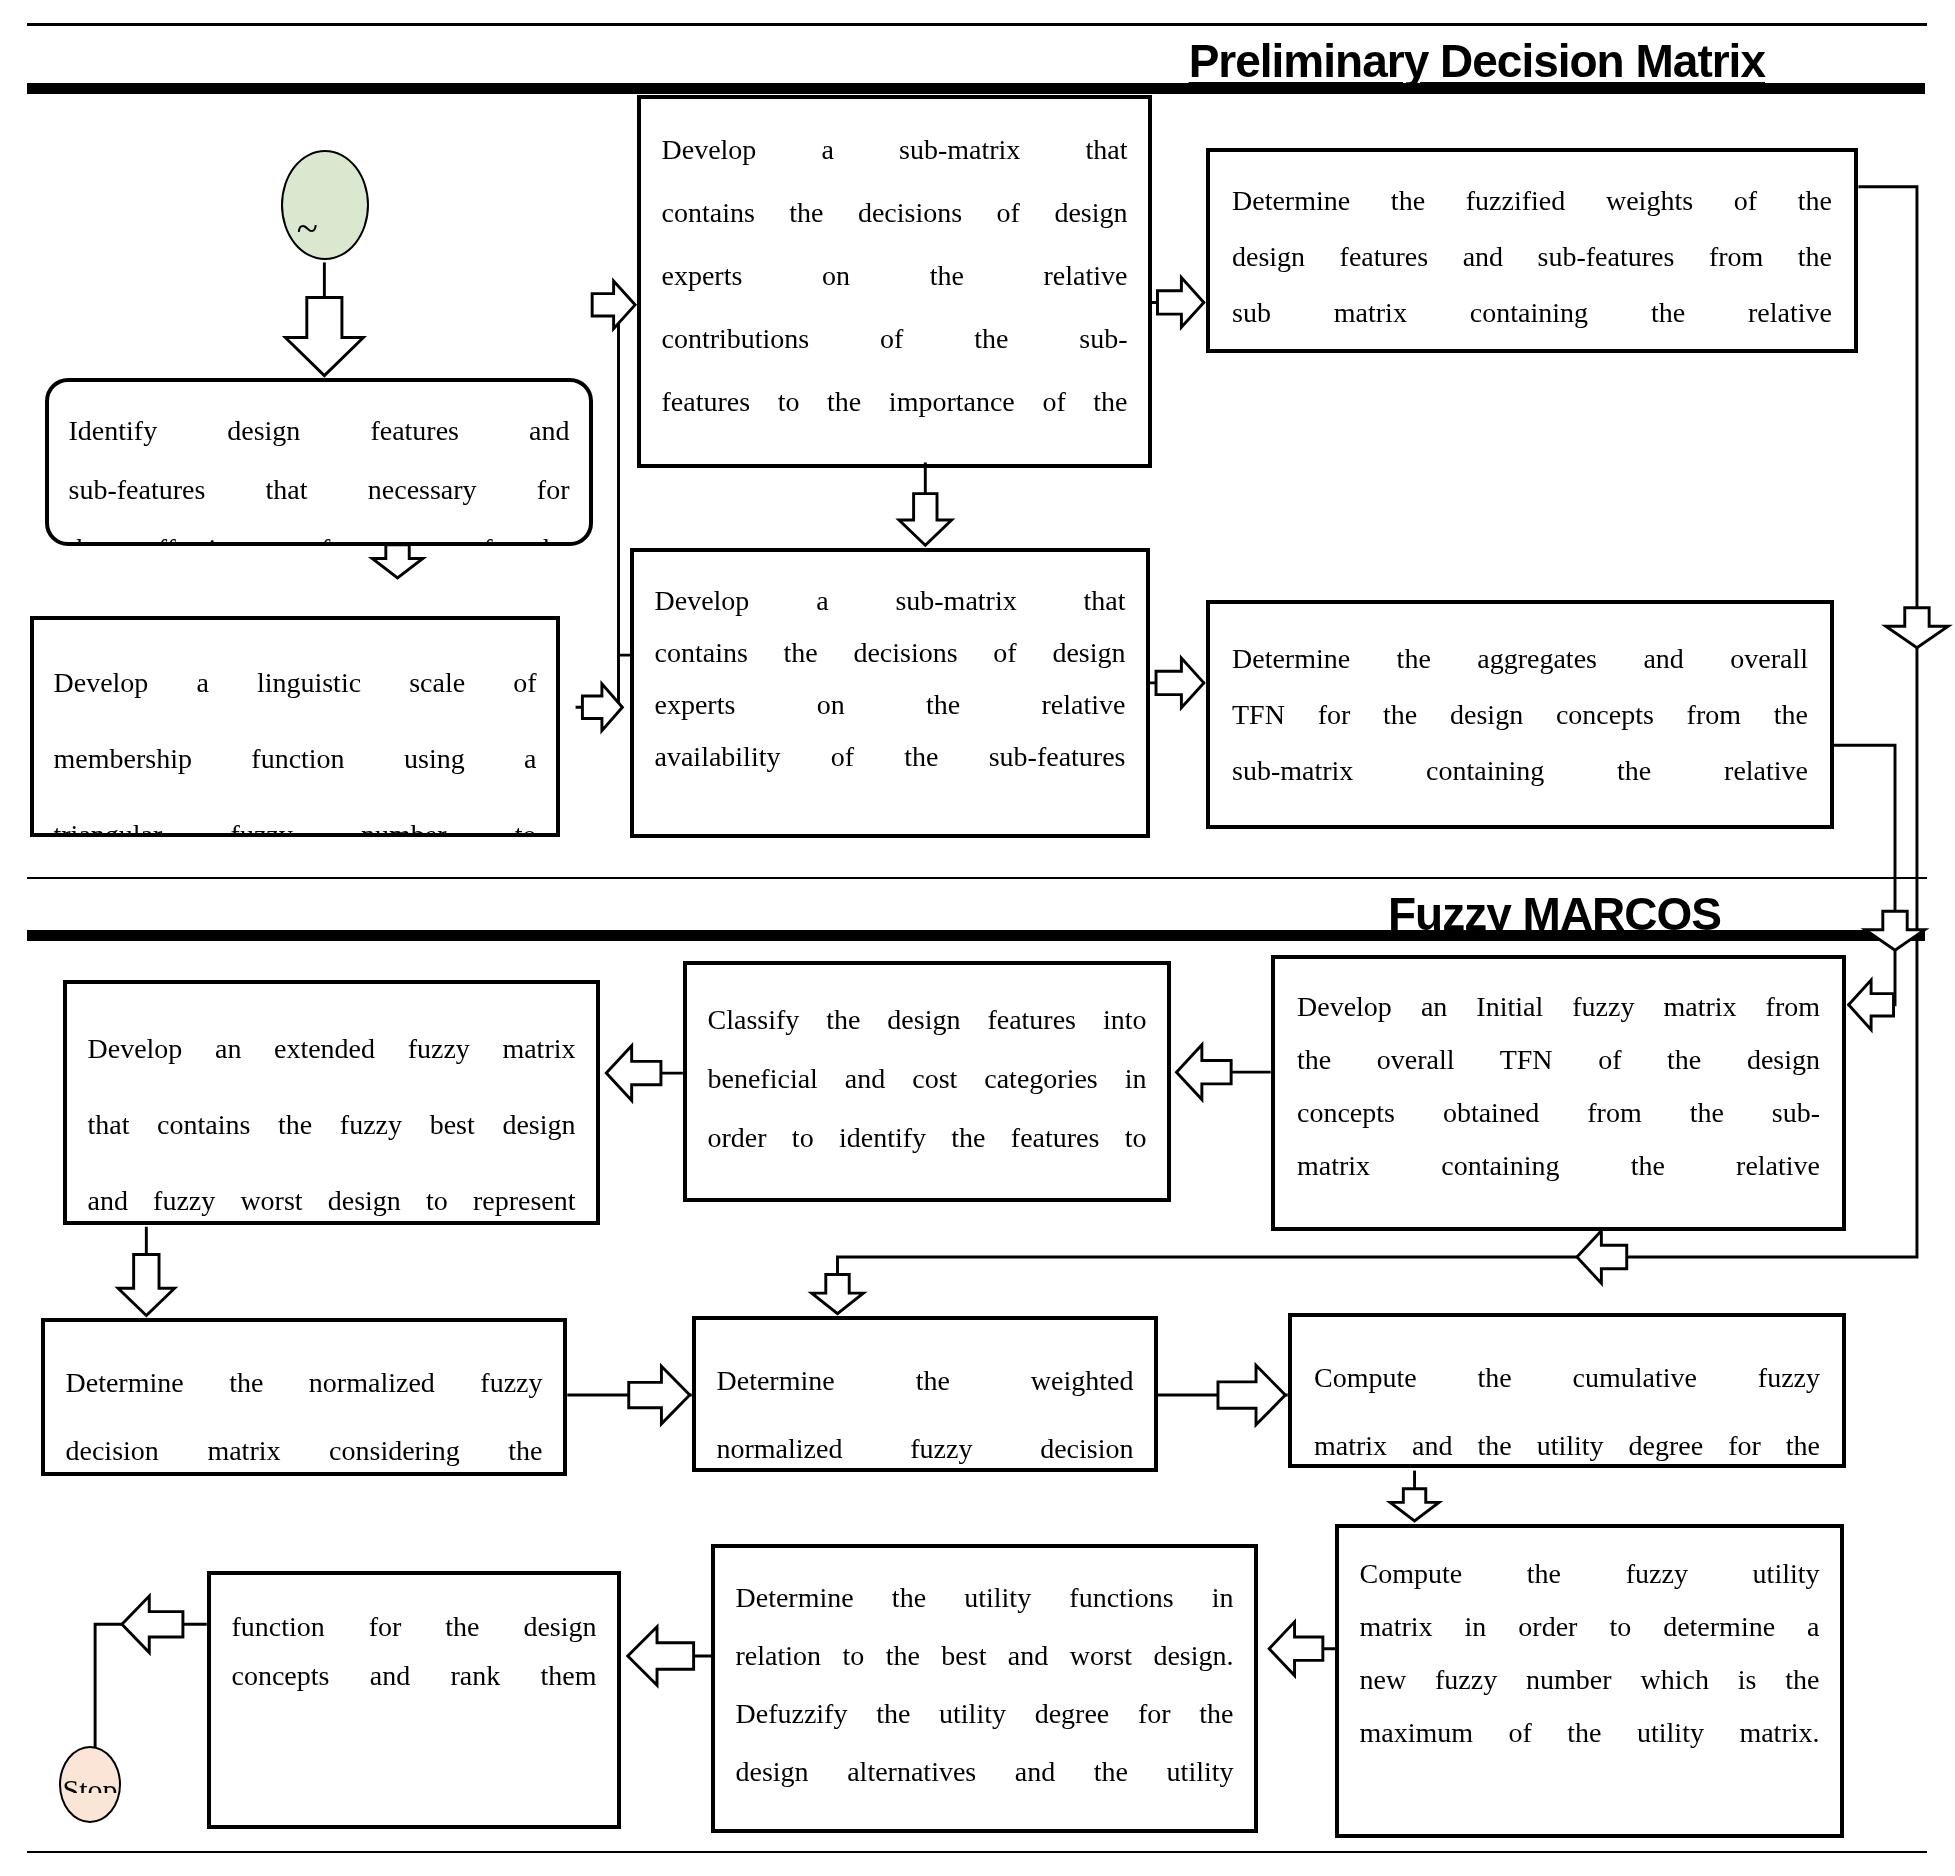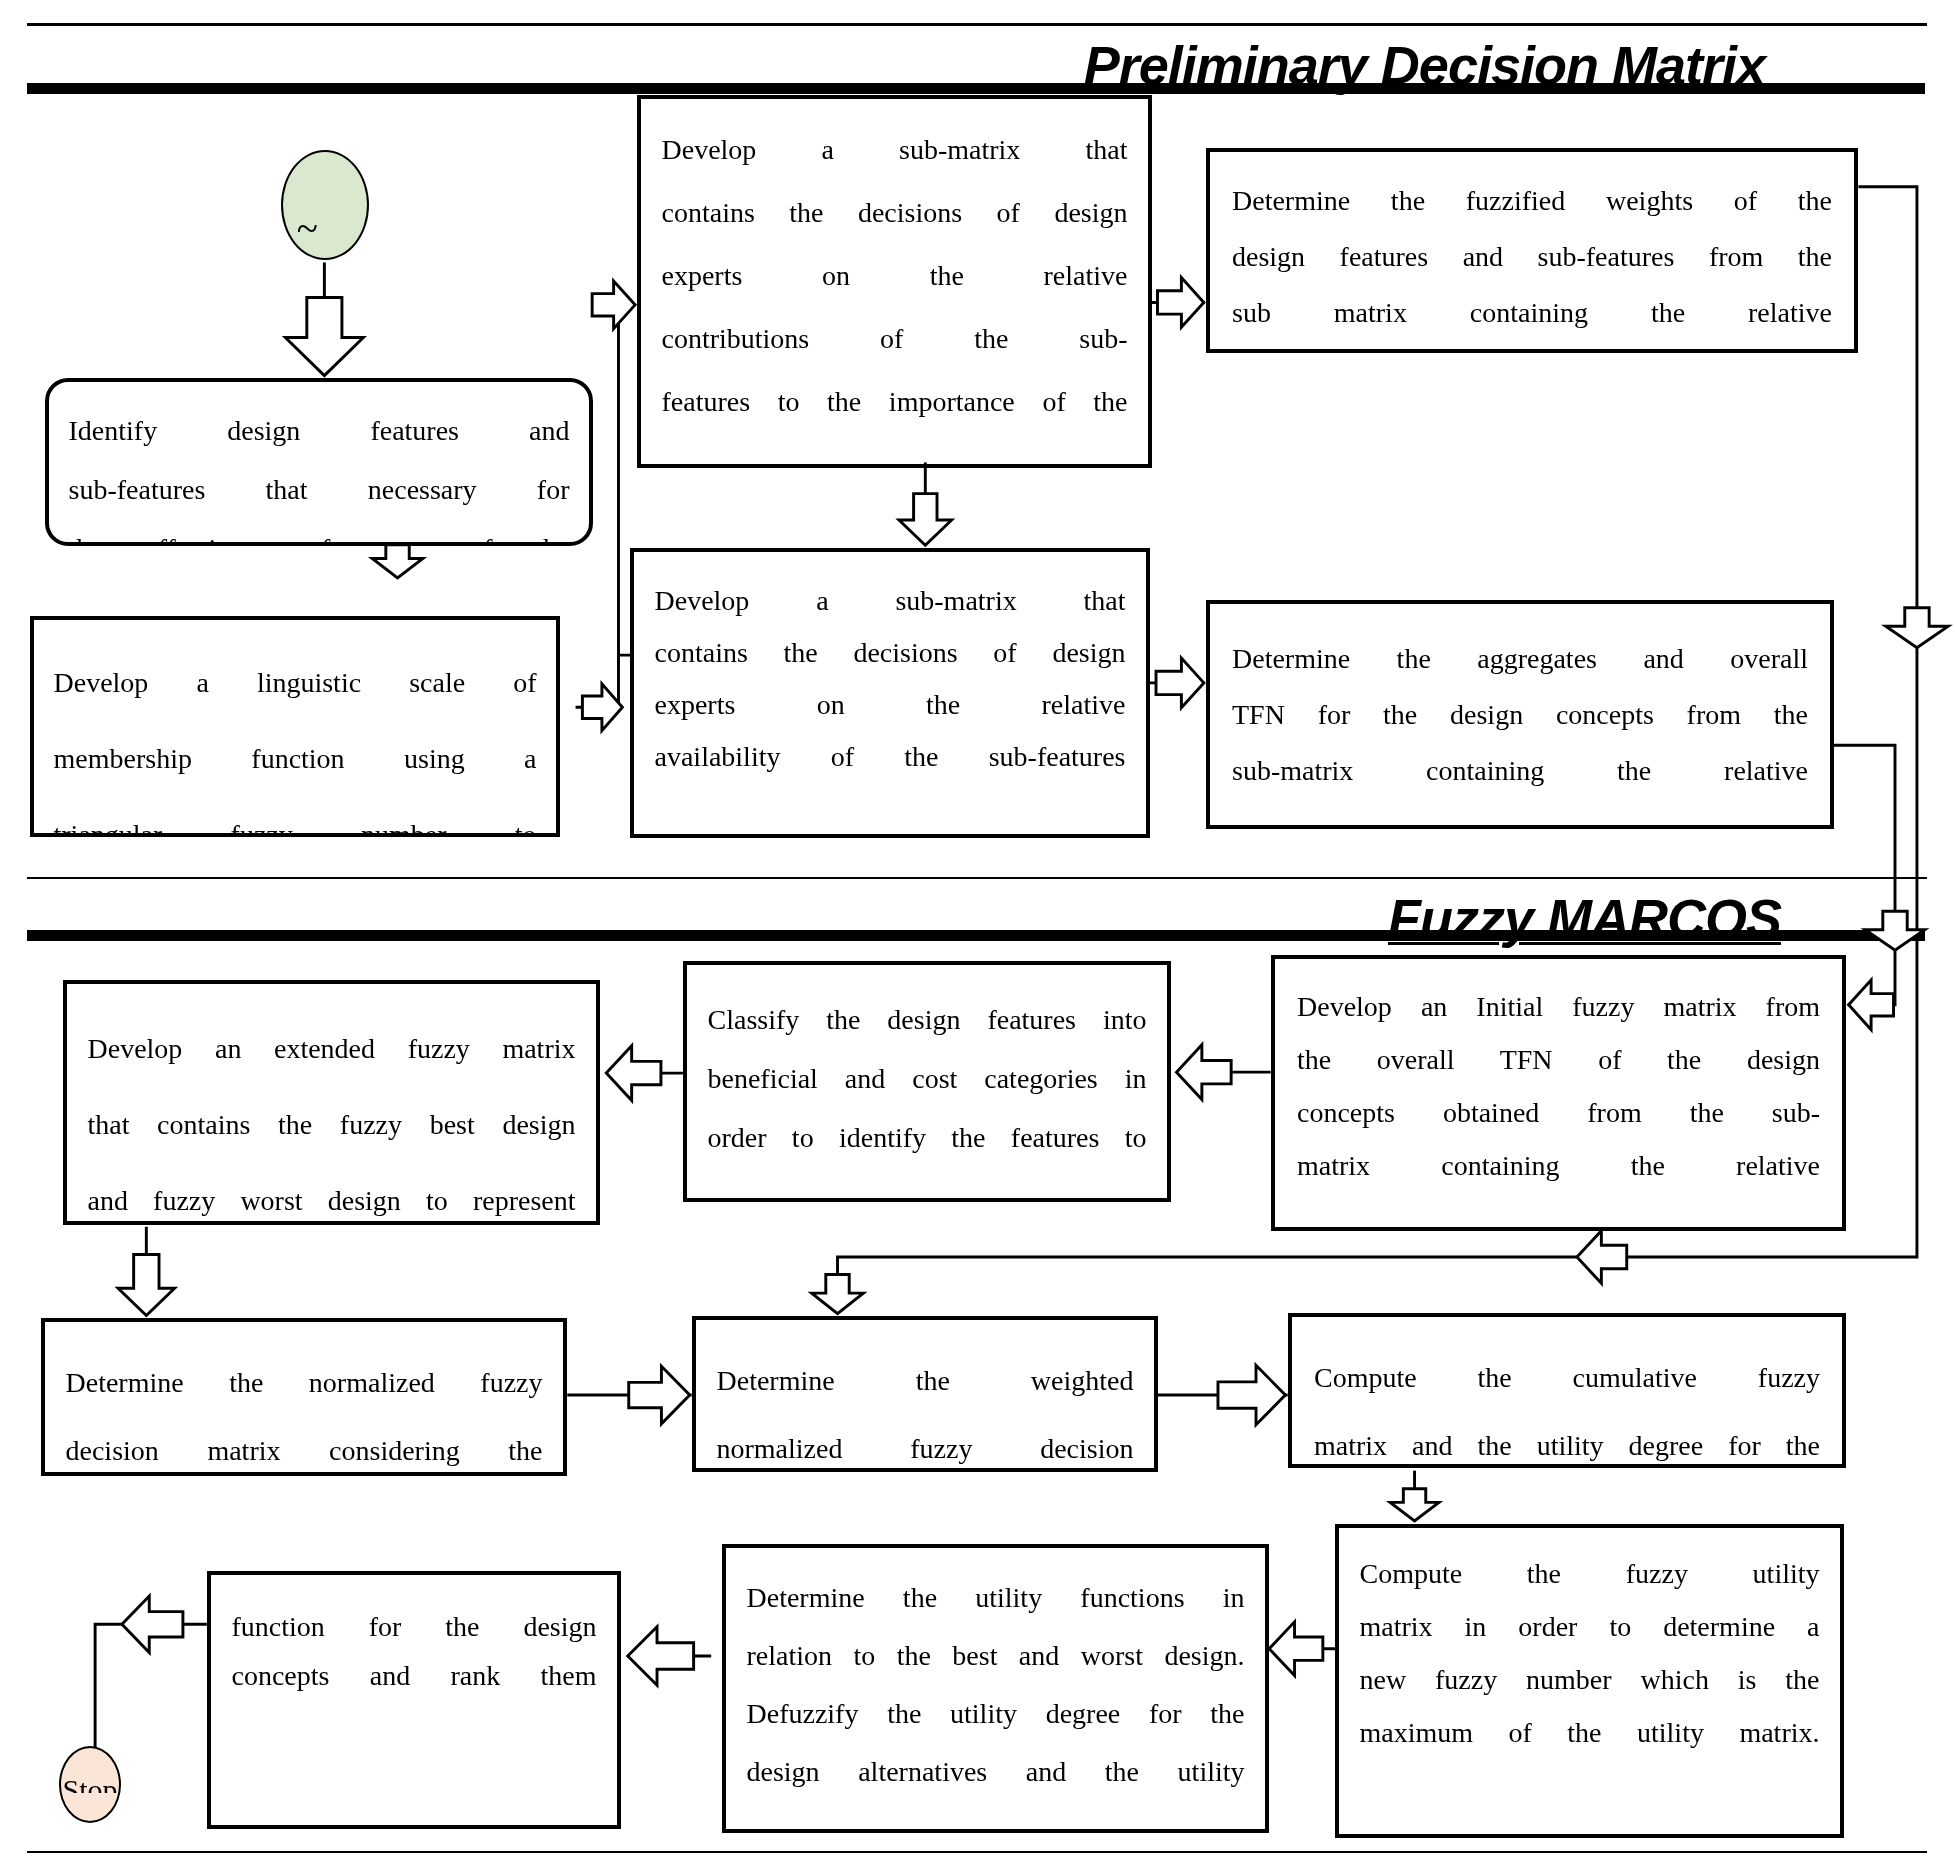--- a/index.html
+++ b/index.html
@@ -1,21 +1,21 @@
 <!DOCTYPE html>
 <html style="font-size:7.8px"><head>
 <meta charset="utf-8">
 <style>
   html,body{margin:0;padding:0;background:#ffffff;}
   #canvas{position:relative;width:1955px;height:1876px;background:#ffffff;overflow:hidden;
           font-family:"Liberation Serif","DejaVu Serif",serif;color:#000;}
   .hr{position:absolute;background:#000;height:2.4px;}
   .bar{position:absolute;background:#000;height:10.7px;}
   .sec-title{position:absolute;font-family:"Liberation Sans","DejaVu Sans",sans-serif;
-             font-style:italic;font-weight:700;font-size:54px;letter-spacing:-1px;
+             font-weight:700;font-size:46px;letter-spacing:-1px;
              text-decoration:underline;text-decoration-thickness:3.4px;text-underline-offset:4.9px;
              white-space:nowrap;}
   .box{position:absolute;border:4.4px solid #000;background:#fff;box-sizing:border-box;
        overflow:hidden;font-size:28px;}
   .tline{text-align:justify;text-align-last:justify;white-space:normal;}
   .terminal{position:absolute;border:2.4px solid #000;border-radius:50%;box-sizing:border-box;overflow:hidden;}
   .terminal .tlabel{position:absolute;width:100%;text-align:center;font-size:30px;overflow:hidden;}
   #connectors{position:absolute;left:0;top:0;width:1955px;height:1876px;pointer-events:none;}
 </style>
 </head>
@@ -113,21 +113,21 @@
       <div class="tline">matrix and the utility degree for the</div>
     </div>
 
   <div class="box" style="left:1335px;top:1524px;width:509px;height:314px;line-height:53px;padding:18.5px 20.5px 0;">
       <div class="tline">Compute the fuzzy utility</div>
       <div class="tline">matrix in order to determine a</div>
       <div class="tline">new fuzzy number which is the</div>
       <div class="tline">maximum of the utility matrix.</div>
     </div>
 
-  <div class="box" style="left:711px;top:1544px;width:547px;height:289px;line-height:58px;padding:20.5px 20.5px 0;margin-left:11px;">
+  <div class="box" style="left:711px;top:1544px;width:547px;height:289px;line-height:58px;padding:20.5px 20.5px 0;">
       <div class="tline">Determine the utility functions in</div>
       <div class="tline">relation to the best and worst design.</div>
       <div class="tline">Defuzzify the utility degree for the</div>
       <div class="tline">design alternatives and the utility</div>
     </div>
 
   <div class="box" style="left:207px;top:1571px;width:414px;height:258px;line-height:49px;padding:27px 20.5px 0;">
       <div class="tline">function for the design</div>
       <div class="tline">concepts and rank them</div>
     </div>

